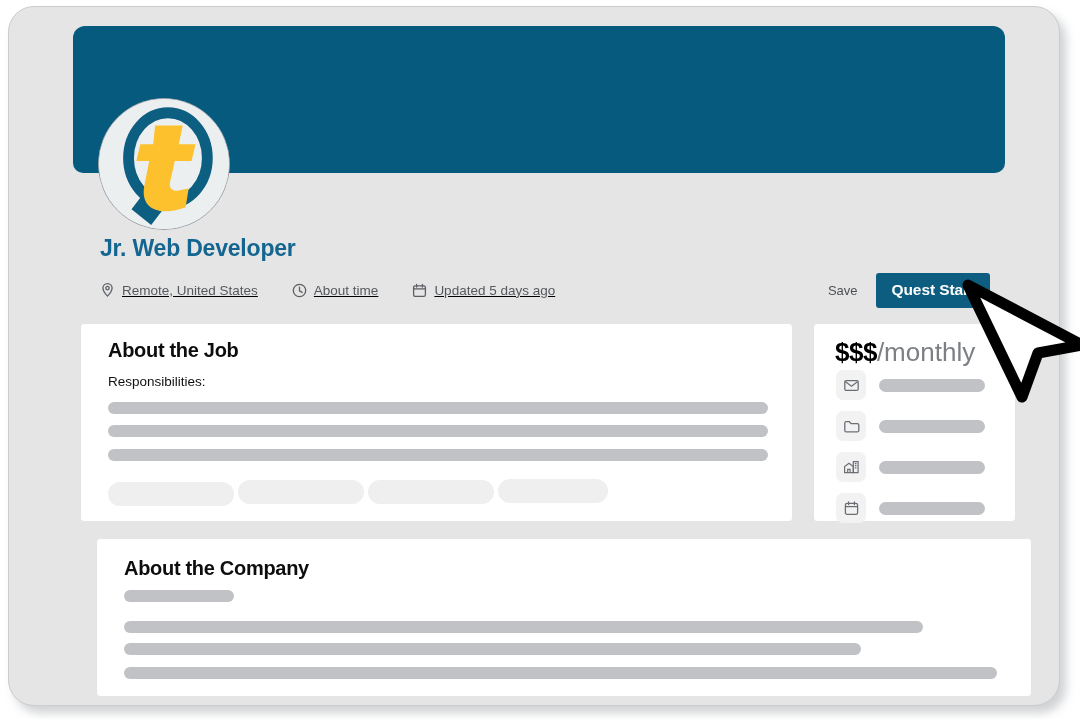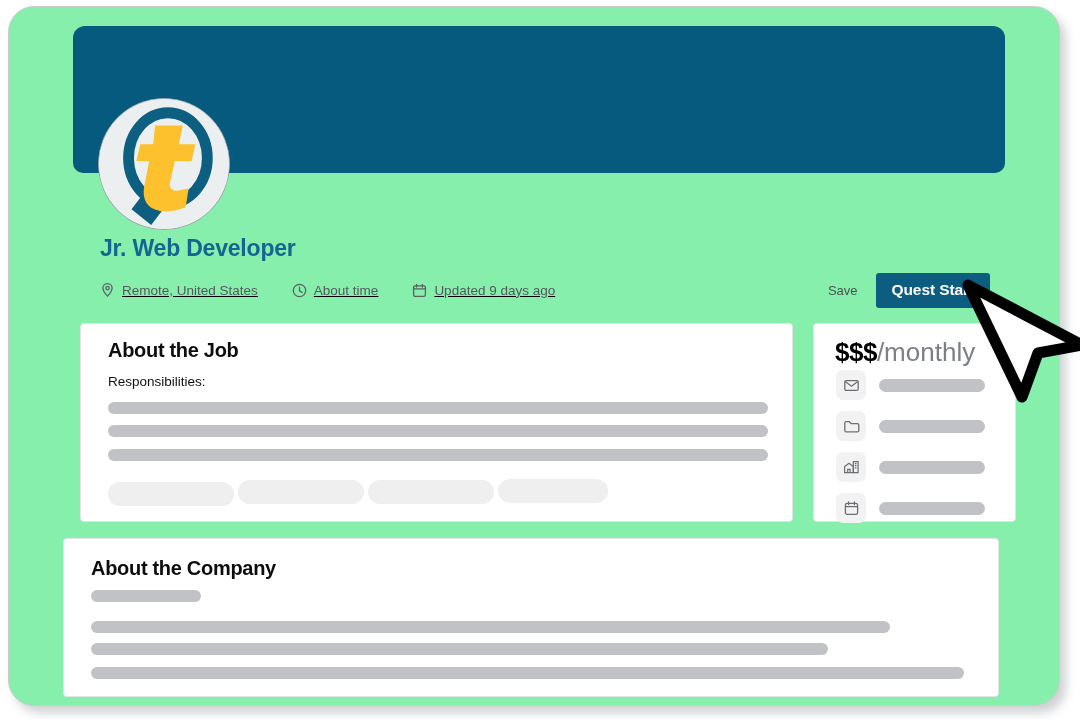--- a/index.html
+++ b/index.html
@@ -19,21 +19,21 @@
     background: #ffffff;
   }
 
   
   .app-frame {
     position: absolute;
     left: 8px;
     top: 6px;
     width: 1052px;
     height: 700px;
-    background: #86efac;
+    background: #e5e5e5;
     border: 1.5px solid #c9ccd0;
     border-radius: 26px;
     box-shadow: 6px 7px 10px rgba(120,125,132,0.35);
     box-sizing: border-box;
     overflow: hidden;
   }
 
   
   .banner {
     position: absolute;
@@ -129,21 +129,21 @@
   
   .card {
     position: absolute;
     background: #ffffff;
     border: 1.5px solid #e2e4e7;
     border-radius: 4px;
     box-sizing: border-box;
   }
   .card-job      { left: 71px;  top: 316px; width: 713px; height: 199px; }
   .card-salary   { left: 804px; top: 316px; width: 203px; height: 199px; }
-  .card-company  { left: 54px;  top: 531px; width: 936px; height: 159px; }
+  .card-company  { left: 87px;  top: 531px; width: 936px; height: 159px; }
 
   .card-title {
     font-size: 20px;
     font-weight: bold;
     color: #0d0d0d;
     letter-spacing: -0.3px;
   }
   .card-job .card-title     { position: absolute; left: 27px; top: 15px; }
   .card-company .card-title { position: absolute; left: 27px; top: 18px; }
 
@@ -259,21 +259,21 @@
         <span>About time</span>
       </div>
       <div class="meta-item">
         <span>
           <svg width="15" height="15" viewBox="0 0 15 15" fill="none" stroke="#5c6065" stroke-width="1.3">
             <rect x="1.6" y="2.8" width="11.8" height="10.6" rx="1.6"></rect>
             <path d="M1.6 5.9 H13.4"></path>
             <path d="M4.6 1.4 V4.1 M10.4 1.4 V4.1" stroke-linecap="round"></path>
           </svg>
         </span>
-        <span>Updated 9 days ago</span>
+        <span>Updated 5 days ago</span>
       </div>
     </div>
 
     <div class="actions">
       <button class="save-btn">Save</button>
       <button class="quest-btn">Quest Start</button>
     </div>
 
     <div class="card card-job">
       <div class="card-title">About the Job</div>

